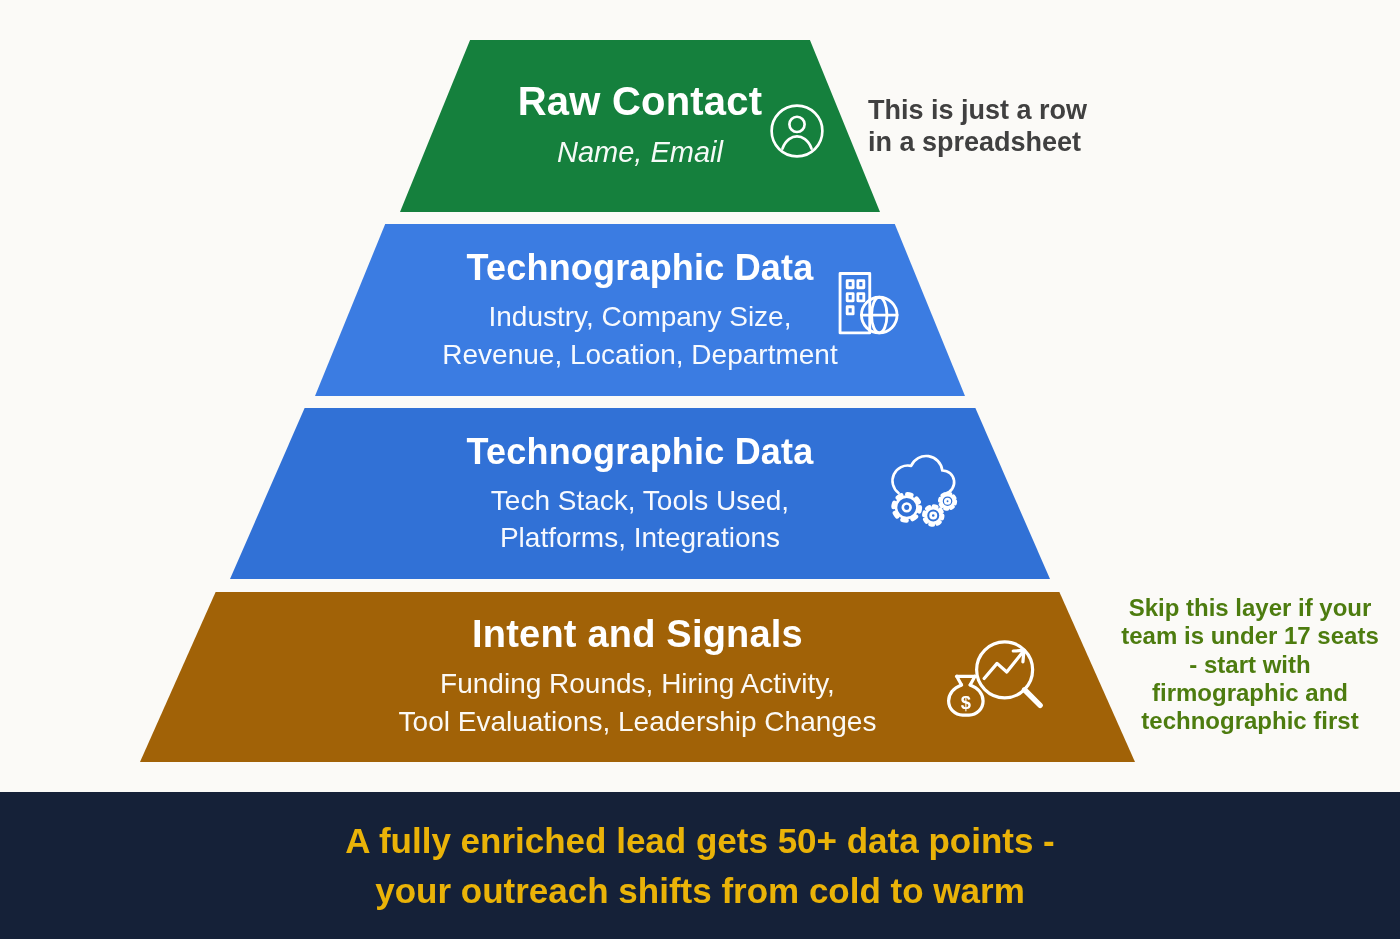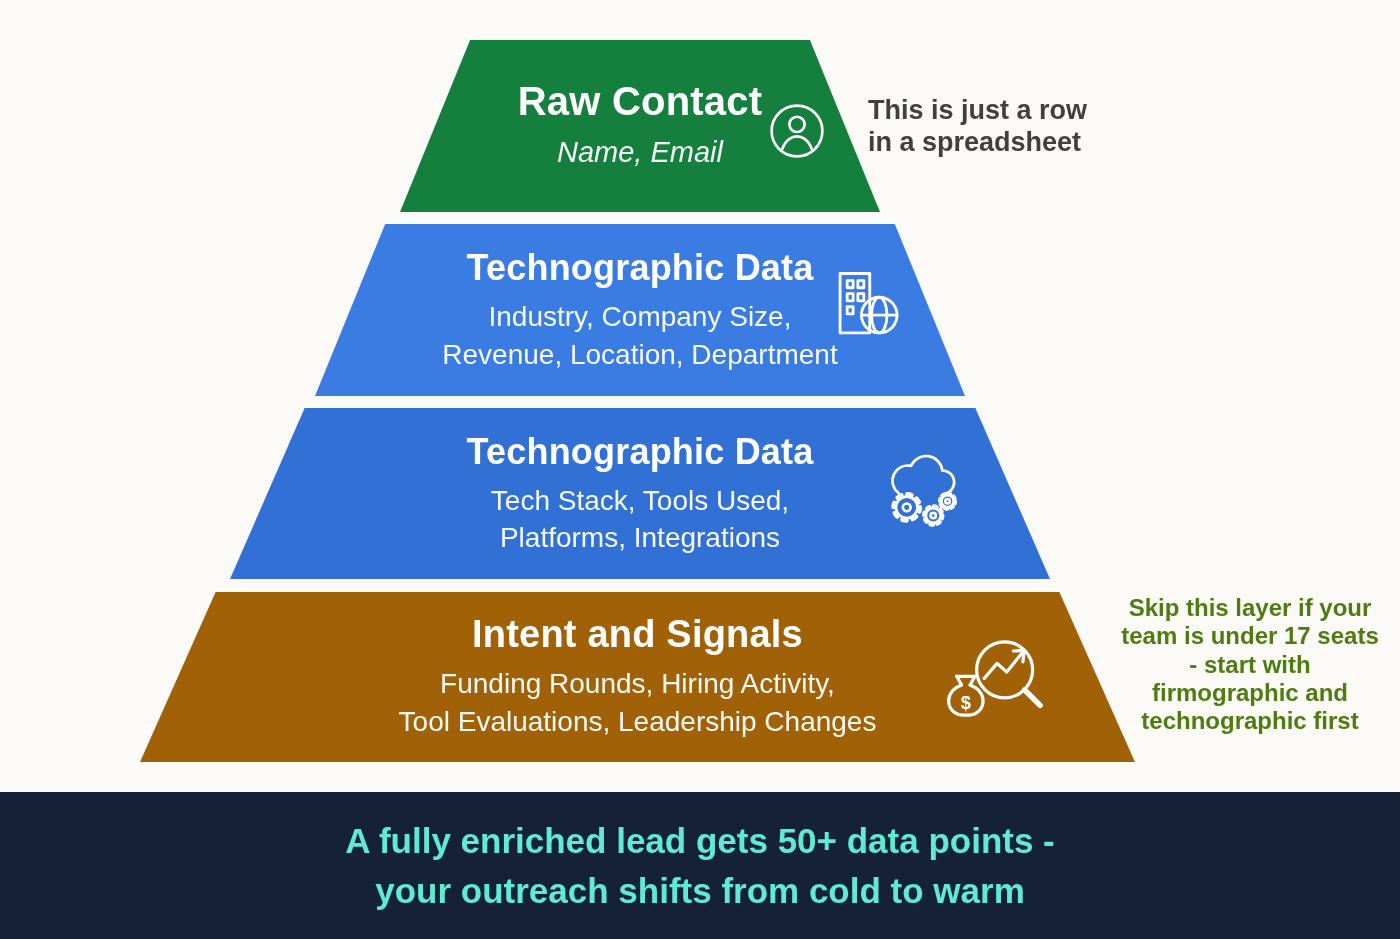--- a/index.html
+++ b/index.html
@@ -44,21 +44,21 @@
     font-size: 27px; line-height: 1.2; text-align: left;
   }
   .note-green {
     left: 1108px; top: 594px; width: 284px;
     font-size: 24px; line-height: 1.18; text-align: center;
   }
 
   .footer {
     position: absolute; left: 0; bottom: 0; width: 1400px; height: 147px;
     display: flex; flex-direction: column; justify-content: center; align-items: center;
-    color: #5eead4; font-weight: 700; font-size: 35px; line-height: 1.42;
+    color: #eab308; font-weight: 700; font-size: 35px; line-height: 1.42;
     text-align: center;
   }
 </style>
 </head>
 <body>
 
 <div class="canvas" style="background: rgb(251, 250, 247);">
 
   <div class="layer l1" style="background: #15803d;">
     <div class="ltext">

